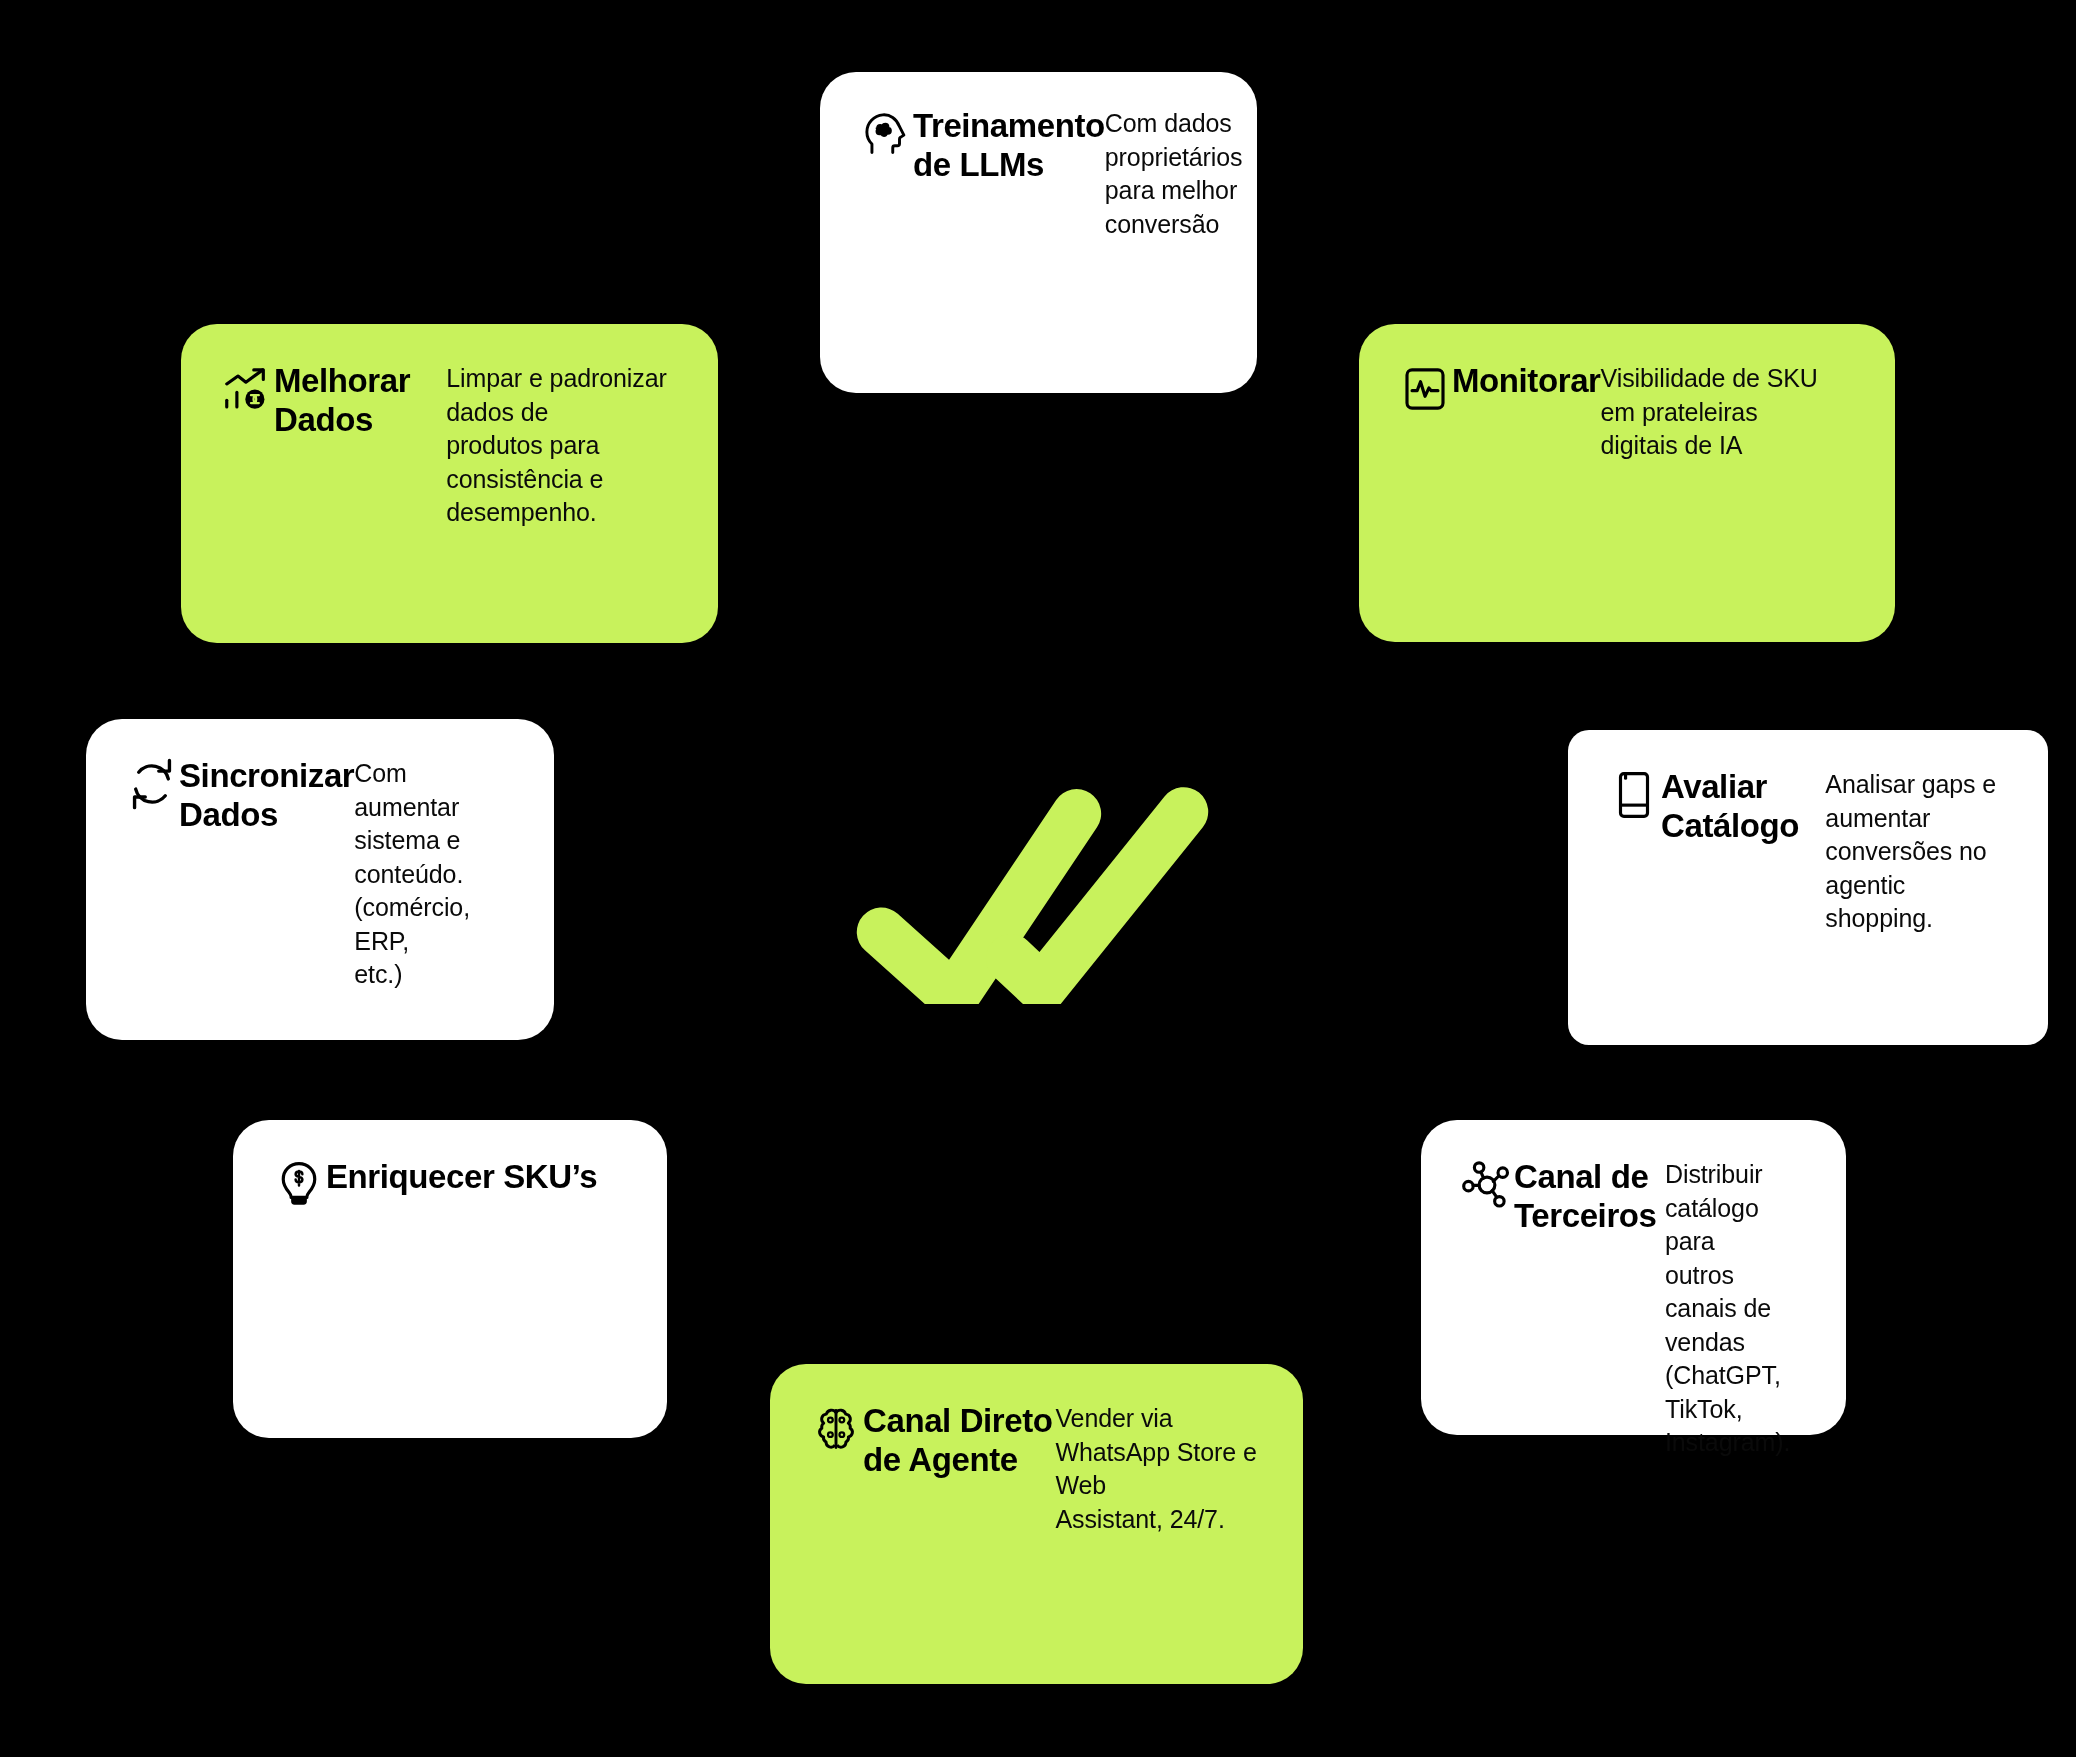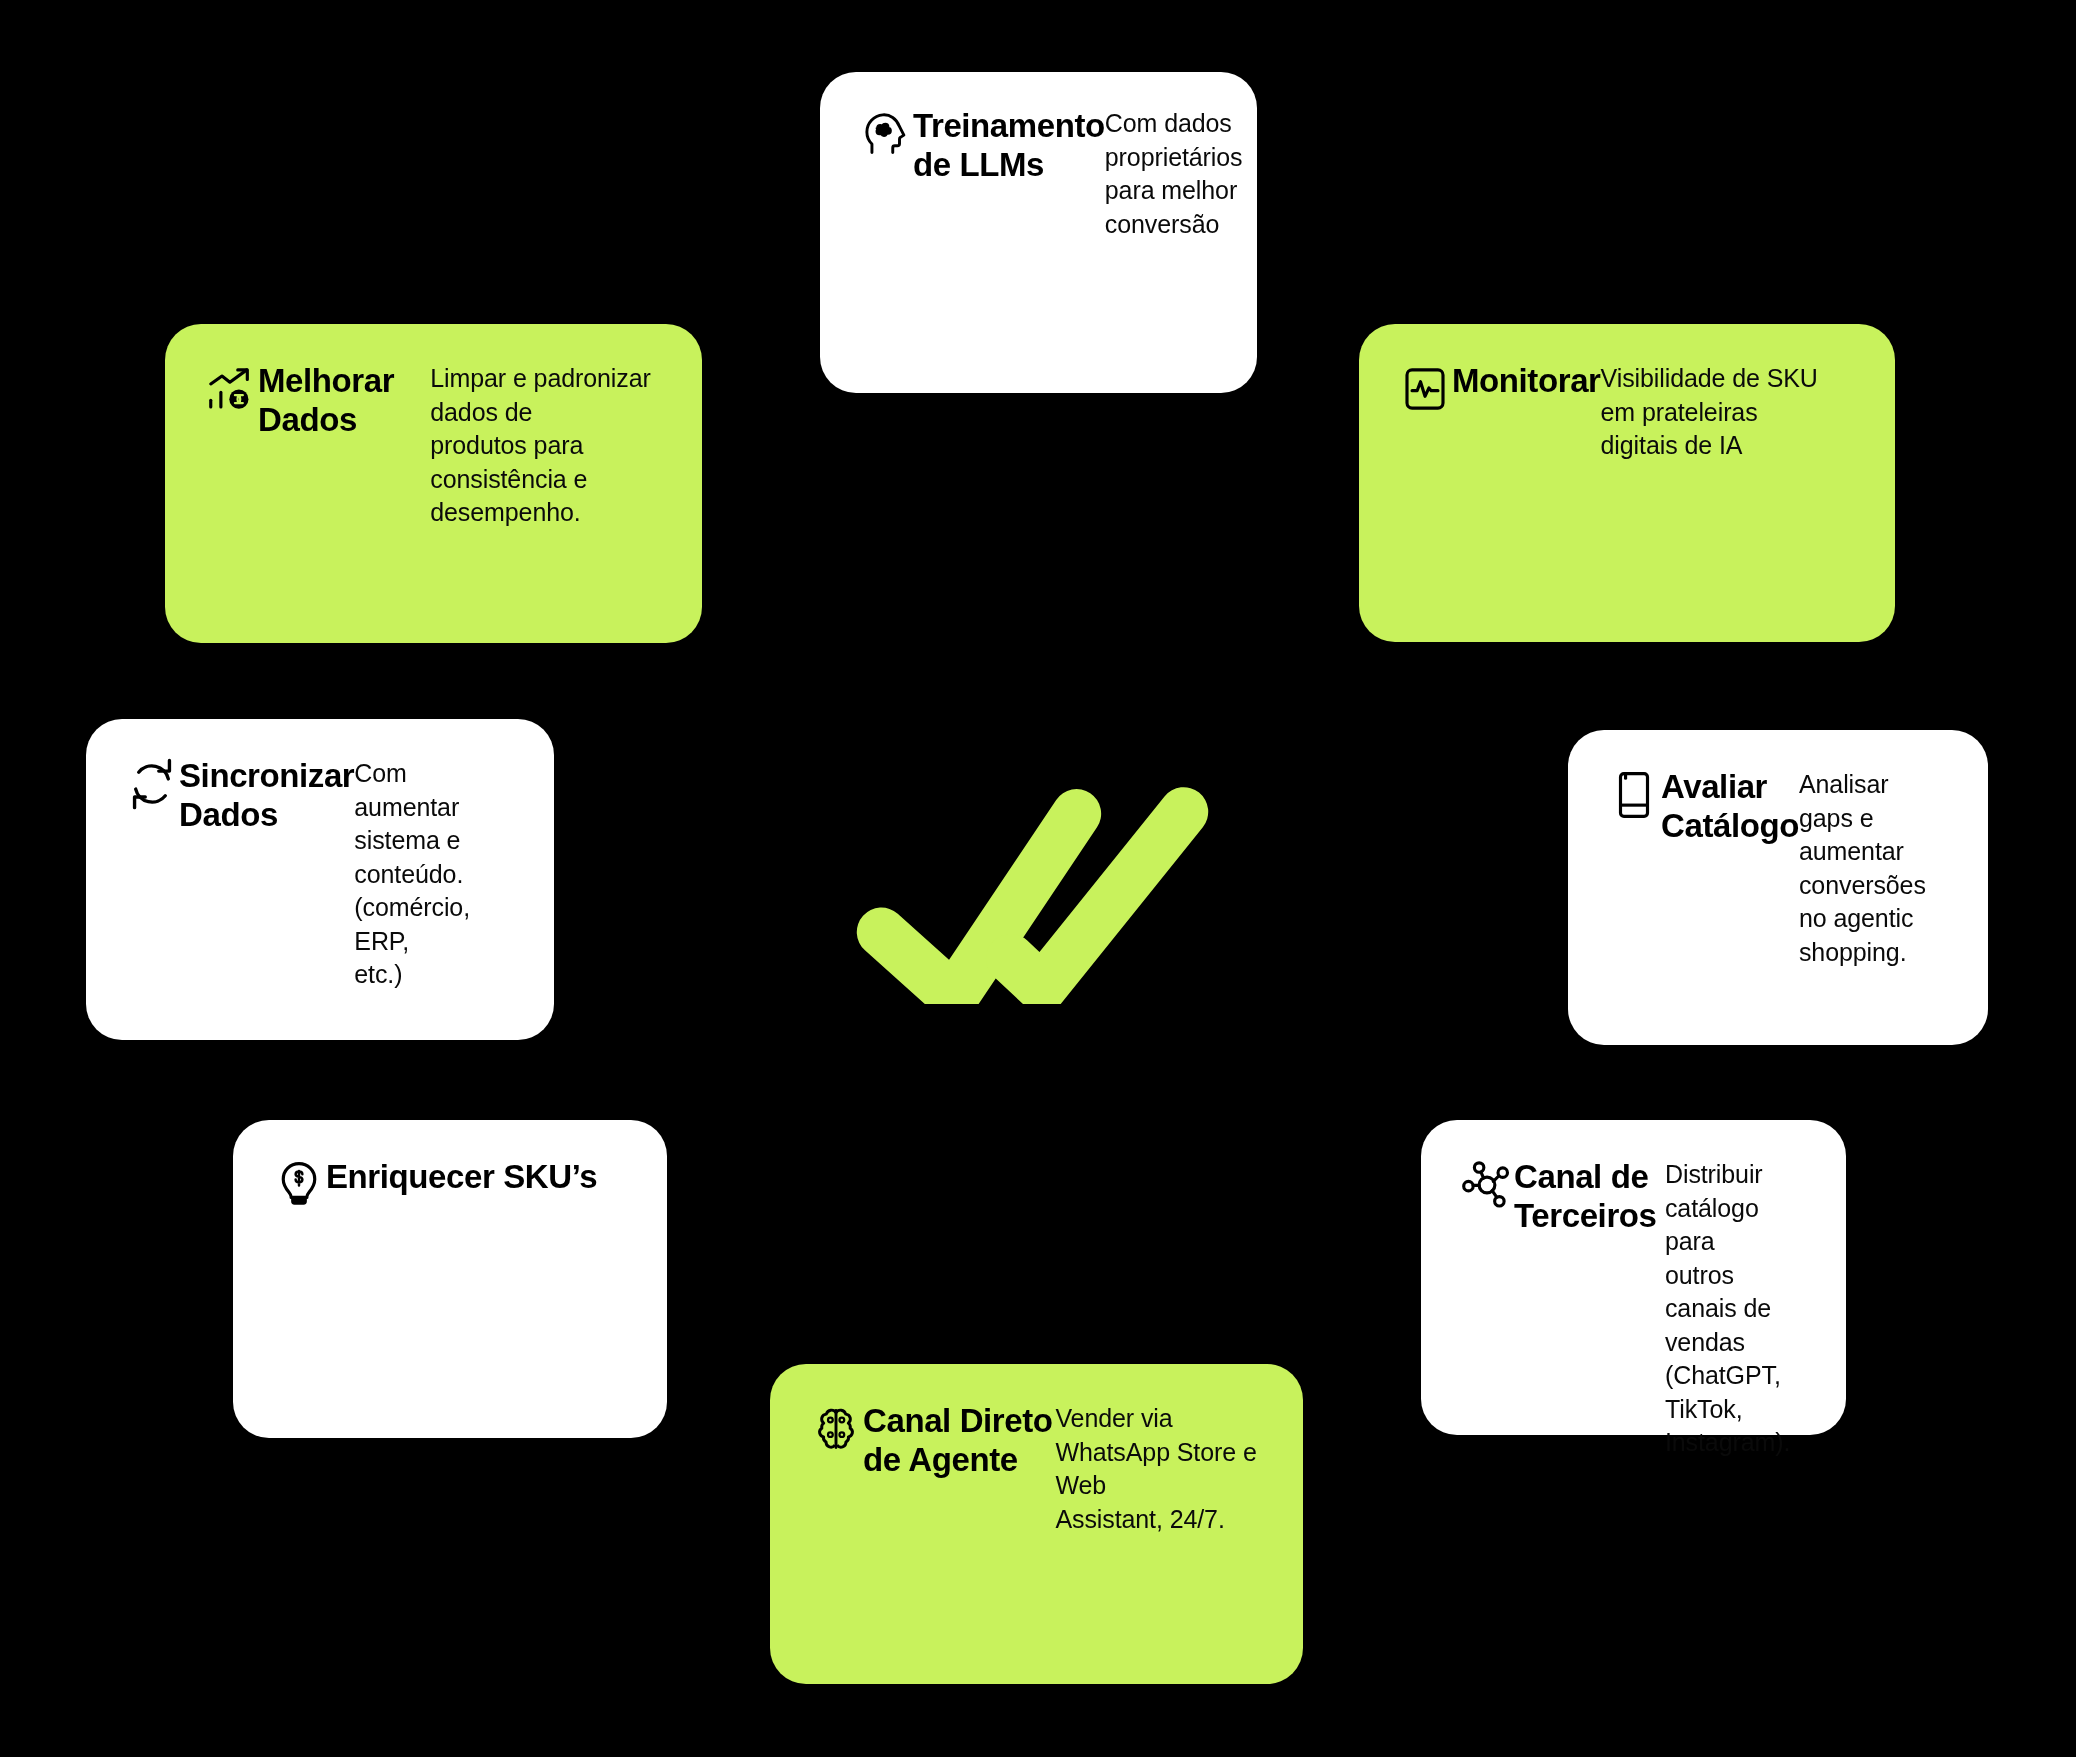--- a/index.html
+++ b/index.html
@@ -47,24 +47,24 @@
     font-weight: 400;
     line-height: 1.34;
     letter-spacing: -0.1px;
     color: #0a0a0a;
     margin: 0;
     white-space: pre-line;
   }
 
   
   #card-treinamento   { left: 820px; top: 72px;  width: 437px;  height: 321px; padding-top: 35px; }
-  #card-melhorar      { left: 165px;  top: 324px;  width: 537px;  height: 319px; }
+  #card-melhorar      { left: 181px;  top: 324px;  width: 537px;  height: 319px; }
   #card-monitorar     { left: 1359px; top: 324px;  width: 536px;  height: 318px; }
   #card-sincronizar   { left: 86px;  top: 719px; width: 468px;  height: 321px; }
-  #card-avaliar       { left: 1568px; top: 730px; width: 420px;  height: 315px; }
+  #card-avaliar       { left: 1568px; top: 730px; width: 480px;  height: 315px; border-radius: 21px; }
   #card-enriquecer    { left: 233px;  top: 1120px; width: 434px;  height: 318px; }
   #card-terceiros     { left: 1421px; top: 1120px; width: 425px;  height: 315px; }
   #card-direto        { left: 770px; top: 1364px; width: 533px;  height: 320px; justify-content: space-between; }
 
   #card-treinamento .card-title { margin-bottom: 21.4px; }
   #card-treinamento .card-desc  { font-size: 25px; }
 
   #card-enriquecer .card-title { margin-bottom: 19px; }
   #card-avaliar .card-title { margin-bottom: 15px; }
   #card-terceiros .card-title { margin-bottom: 16.4px; }

